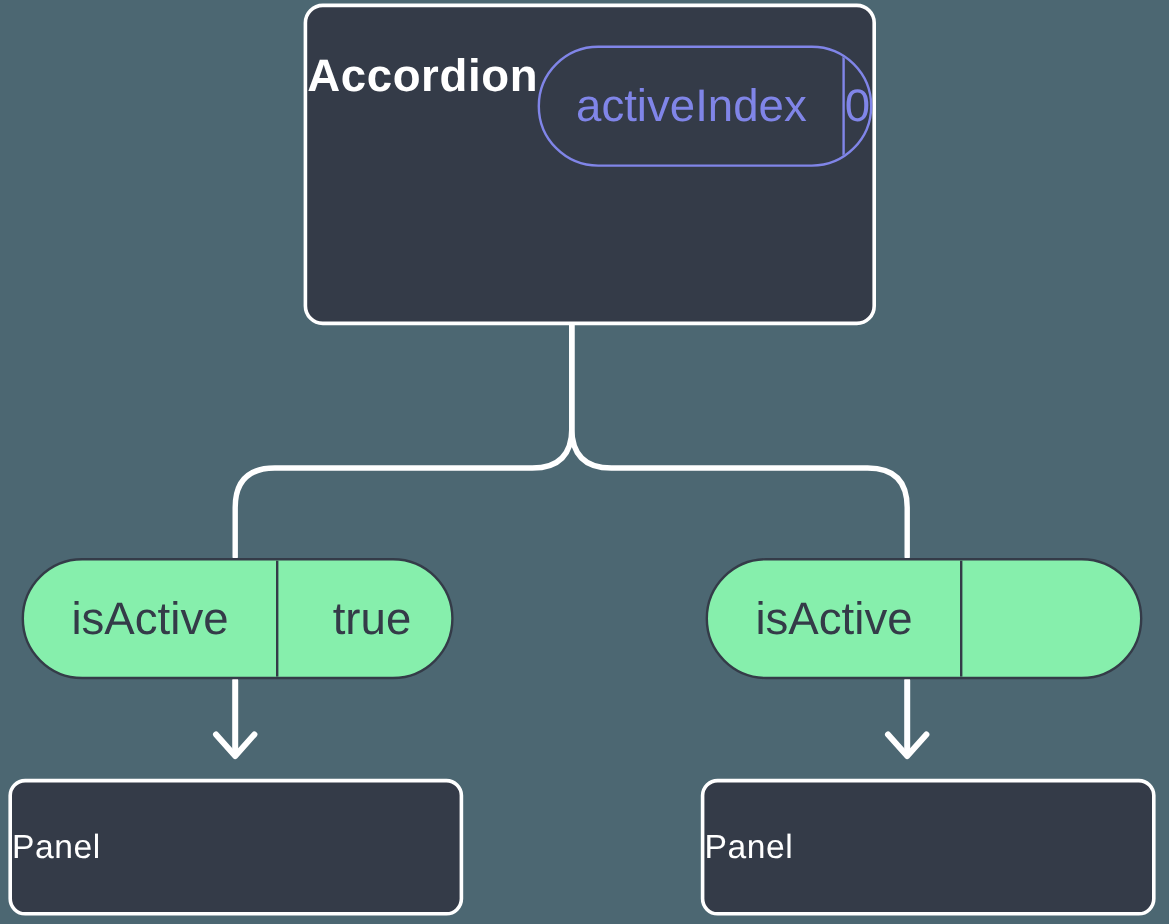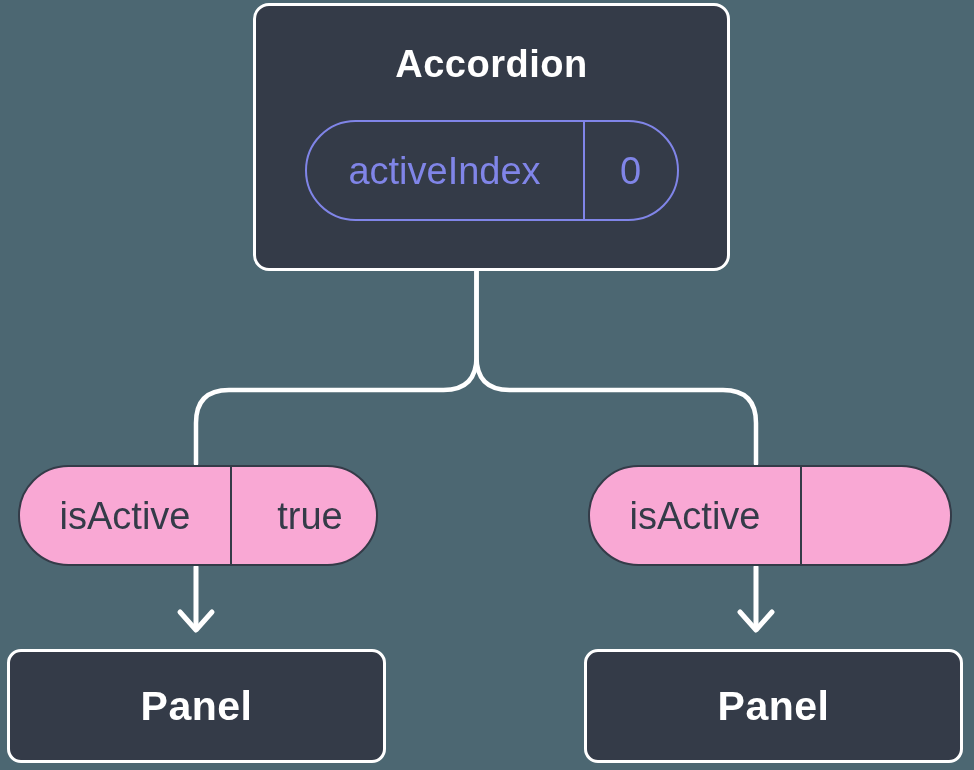--- a/index.html
+++ b/index.html
@@ -35,22 +35,22 @@
   .node {
     position: absolute;
     background: #343b48;
     border: 3px solid #ffffff;
     border-radius: 16px;
   }
   .accordion-node {
     left: 253px; top: 3px;
     width: 477px; height: 268px;
     display: flex;
-    flex-direction: column;
-    align-items: center;
+    flex-direction: row;
+    align-items: flex-start;
   }
   .node-title {
     color: #ffffff;
     font-size: 38px;
     font-weight: 600;
     margin-top: 34px;
     line-height: 48px;
     letter-spacing: 0.5px;
   }
   .pill {
@@ -72,40 +72,39 @@
     border: 2.5px solid #8085e8;
     background: transparent;
     color: #8085e8;
   }
   .pill-outline .seg-name { width: 278px; border-right: 2.5px solid #8085e8; }
   .pill-outline .seg-value { flex: 1; }
   .pill-solid {
     position: absolute;
     top: 465px;
     height: 101px;
-    background: #f9a8d4;
+    background: #86efac;
     border: 2.5px solid #343b48;
     color: #343b48;
   }
   .pill-solid .seg-name { border-right: 2.5px solid #343b48; }
   .pill-solid .seg-value { flex: 1; margin-left: 12px; }
   .pill-true  { left: 18px;  width: 360px; }
   .pill-true  .seg-name { width: 212px; }
   .pill-false { left: 588px; width: 364px; }
   .pill-false .seg-name { width: 212px; }
   .panel-node {
     display: flex;
     align-items: center;
-    justify-content: center;
     top: 649px;
     width: 379px; height: 114px;
     border-radius: 14px;
     color: #ffffff;
-    font-size: 41px;
-    font-weight: 700;
+    font-size: 28px;
+    font-weight: 400;
     letter-spacing: 0.5px;
   }
   .panel-left  { left: 7px; }
   .panel-right { left: 584px; }
 </style>
 </head>
 <body>
 
 <div id="canvas">
 

